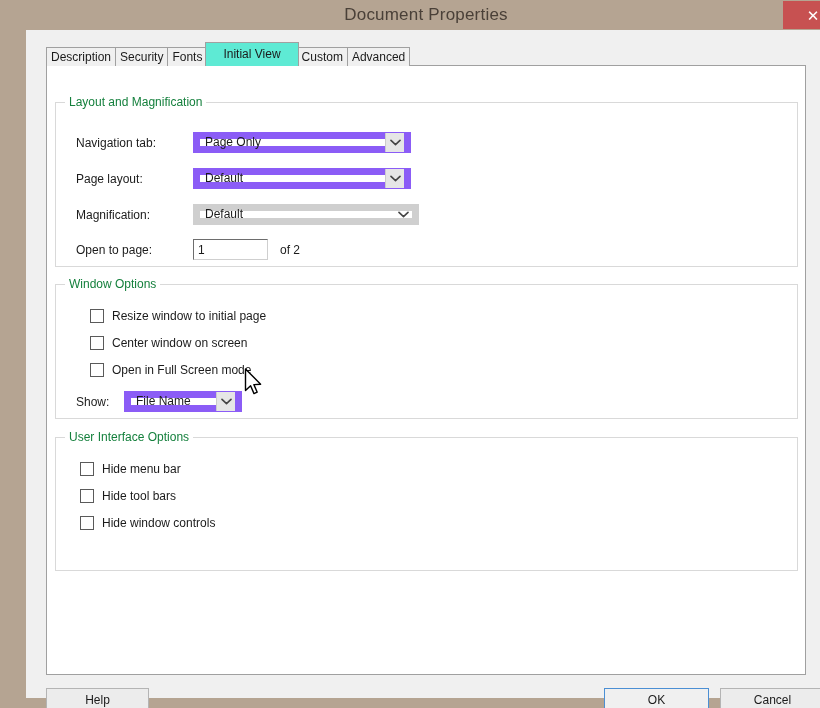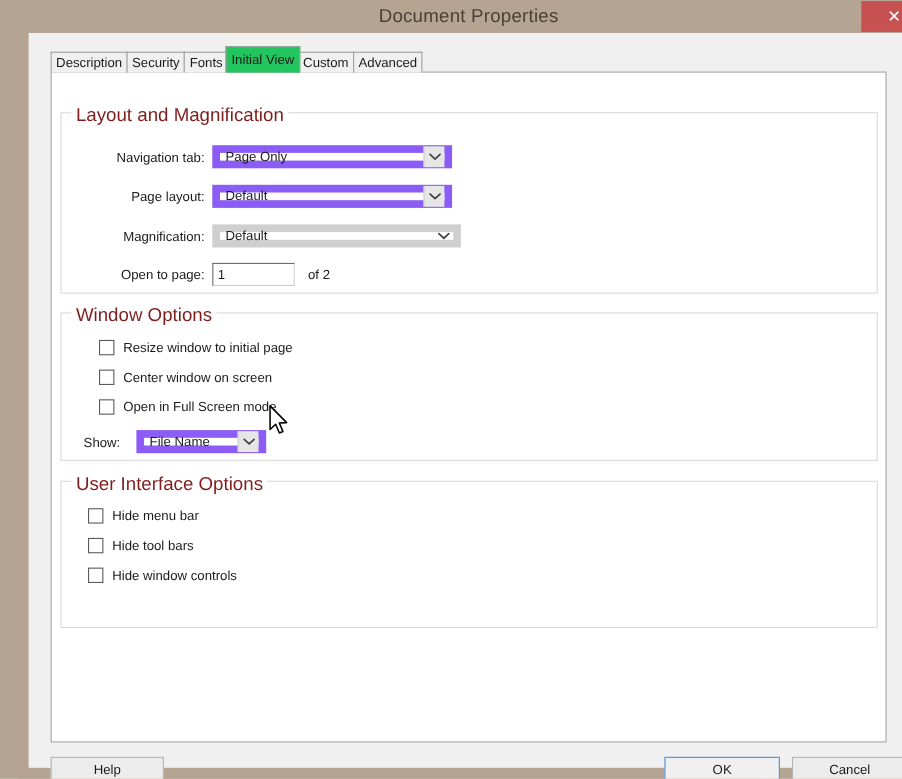--- a/index.html
+++ b/index.html
@@ -92,26 +92,26 @@
     margin-right: -1px;
     color: #1b1b1b;
     cursor: pointer;
     user-select: none;
     box-sizing: border-box;
     position: relative;
   }
   .tab.active {
     height: 24px;
     line-height: 23px;
-    background: #22c55e;
+    background: #5eead4;
     border-color: #a0a0a0;
     z-index: 6;
     margin-left: -1px;
     margin-right: -2px;
-    padding: 0 4px;
+    padding: 0 17px;
   }
 
   
   #tabpage {
     position: absolute;
     left: 20px; top: 35px;
     width: 760px; height: 610px;
     background: #ffffff;
     border: 1px solid #a0a0a0;
     box-sizing: border-box;
@@ -122,36 +122,36 @@
     position: absolute;
     border: 1px solid #d9d9d9;
     box-sizing: border-box;
   }
   .groupbox > .gb-title {
     position: absolute;
     top: -8px;
     left: 9px;
     background: #ffffff;
     padding: 0 4px;
-    font-size: 17px;
-    color: #7f1d1d;
+    font-size: 12px;
+    color: #15803d;
     white-space: nowrap;
     user-select: none;
   }
 
   #gb-layout   { left: 8px;  top: 36px;  width: 743px; height: 165px; }
   #gb-window   { left: 8px;  top: 218px; width: 743px; height: 135px; }
   #gb-uiopts   { left: 8px;  top: 371px; width: 743px; height: 134px; }
 
   
   .field-label {
     position: absolute;
     font-size: 12px;
     color: #1b1b1b;
-    text-align: right;
+    text-align: left;
     user-select: none;
     white-space: nowrap;
   }
 
   
   .combo {
     position: absolute;
     height: 21px;
     background: #ffffff;
     border: 7px solid #8b5cf6;

